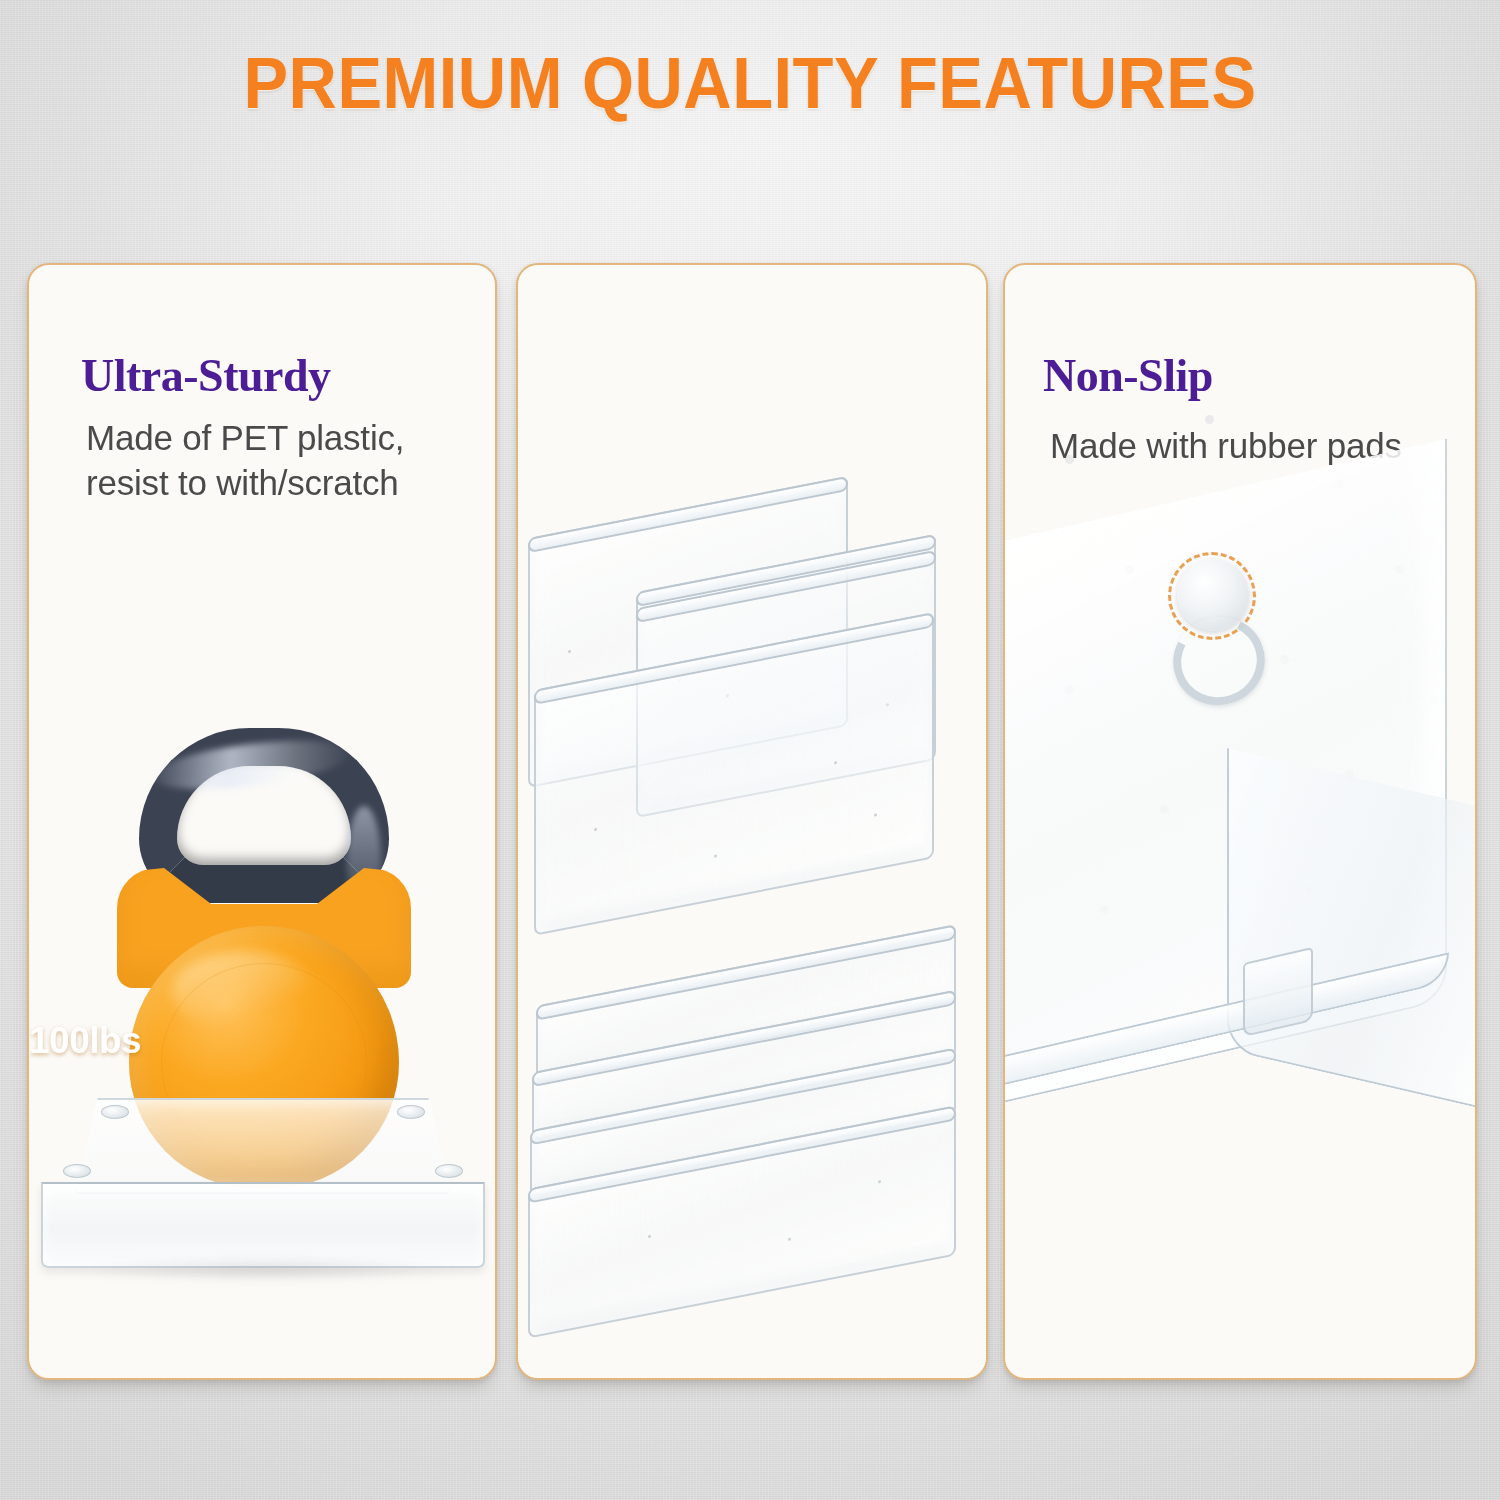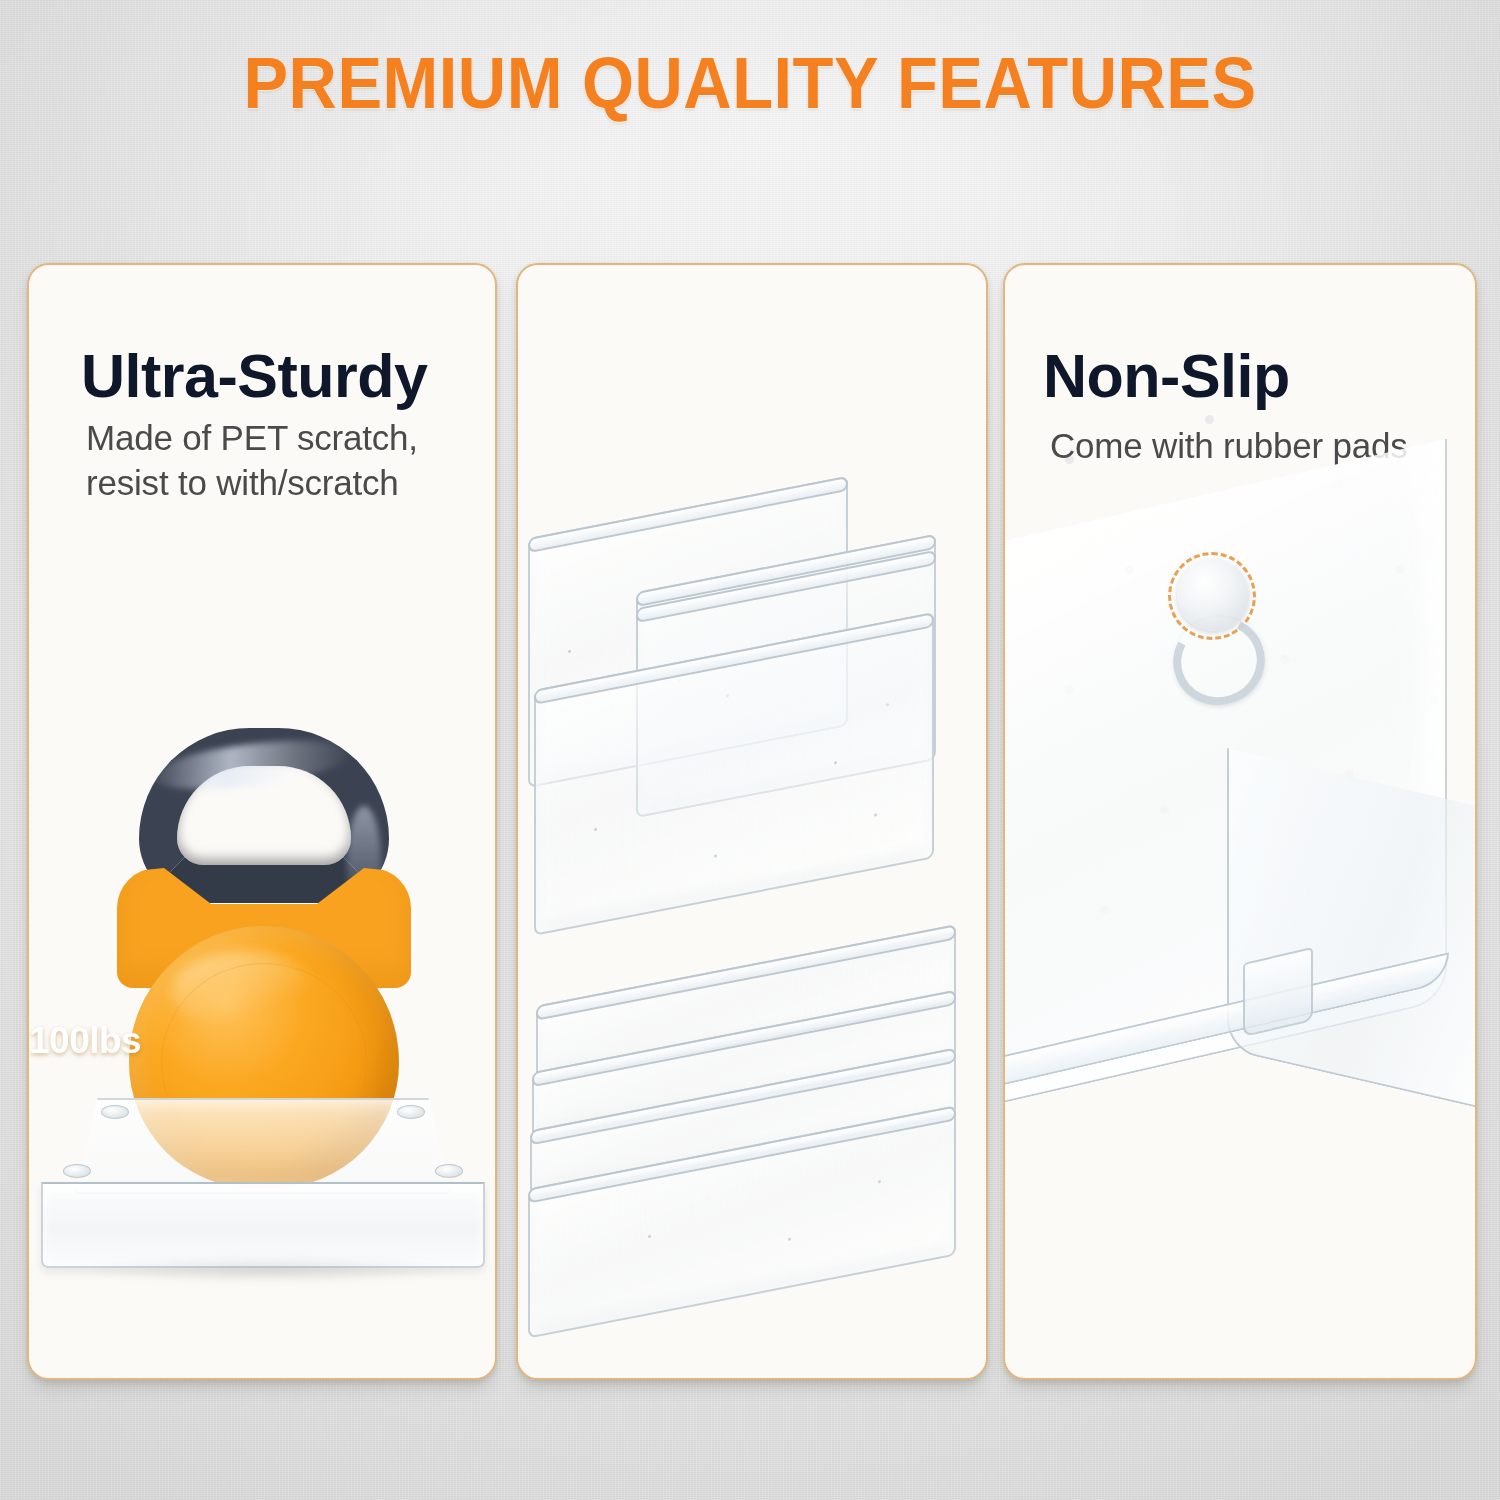--- a/index.html
+++ b/index.html
@@ -56,25 +56,26 @@
     overflow:hidden;
   }
   #card-sturdy{left:27px;width:466px;}
   #card-stack{left:516px;width:468px;}
   #card-grip{left:1003px;width:470px;}
 
   .card-inner{position:absolute;inset:0;}
 
   .heading{
     position:absolute;
-    font-size:61px;line-height:50px;font-weight:bold;
-    color:#0f172a;
+    font-size:46px;line-height:50px;font-weight:bold;
+    color:#4c1d95;
     letter-spacing:-0.5px;
     white-space:nowrap;
     text-shadow:0 1px 0 rgba(255,255,255,.7);
+    font-family:Liberation Serif, serif;
   }
   .body-copy{
     position:absolute;
     font-size:35px;line-height:45px;
     color:#4a4a4a;
     font-weight:300;
     letter-spacing:-0.2px;
   }
   #h-sturdy{left:52px;top:86px;}
   #p-sturdy{left:57px;top:150px;width:400px;}
@@ -276,21 +277,21 @@
 <div id="vignette"></div>
 
 <div id="title">PREMIUM QUALITY FEATURES</div>
 
 <div class="card" id="card-sturdy">
   <div class="card-inner">
 
     <div class="heading" id="h-sturdy">Ultra-Sturdy</div>
 
     <div class="body-copy" id="p-sturdy">
-      <div>Made of PET scratch,</div>
+      <div>Made of PET plastic,</div>
       <div>resist to with/scratch</div>
     </div>
 
     <div id="kb-wrap">
       <div id="kb-handle"></div>
       <div id="kb-horns"></div>
       <div id="kb-body"></div>
       <div id="kb-weight">100lbs</div>
 
       <div id="tray">
@@ -359,21 +360,21 @@
       </div>
     </div>
 
   </div>
 </div>
 
 <div class="card" id="card-grip">
   <div class="card-inner">
 
     <div class="heading" id="h-grip">Non-Slip</div>
-    <div class="body-copy" id="p-grip">Come with rubber pads</div>
+    <div class="body-copy" id="p-grip">Made with rubber pads</div>
 
     <div id="grip-scene">
       <div class="dot-tex" style="left:60px;top:190px"></div>
       <div class="dot-tex" style="left:200px;top:150px"></div>
       <div class="dot-tex" style="left:330px;top:215px"></div>
       <div class="dot-tex" style="left:120px;top:300px"></div>
       <div class="dot-tex" style="left:390px;top:300px"></div>
       <div class="dot-tex" style="left:275px;top:390px"></div>
       <div class="dot-tex" style="left:60px;top:420px"></div>
       <div class="dot-tex" style="left:425px;top:430px"></div>

